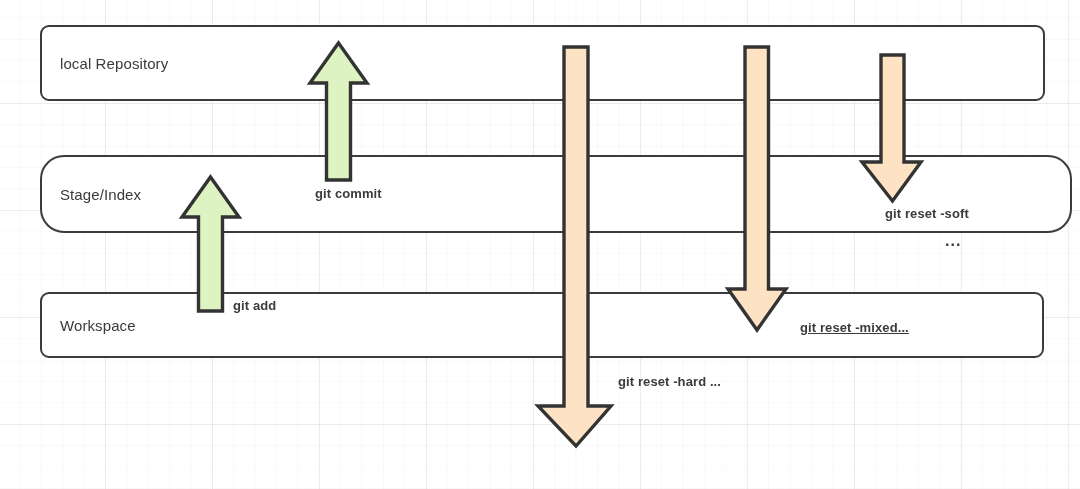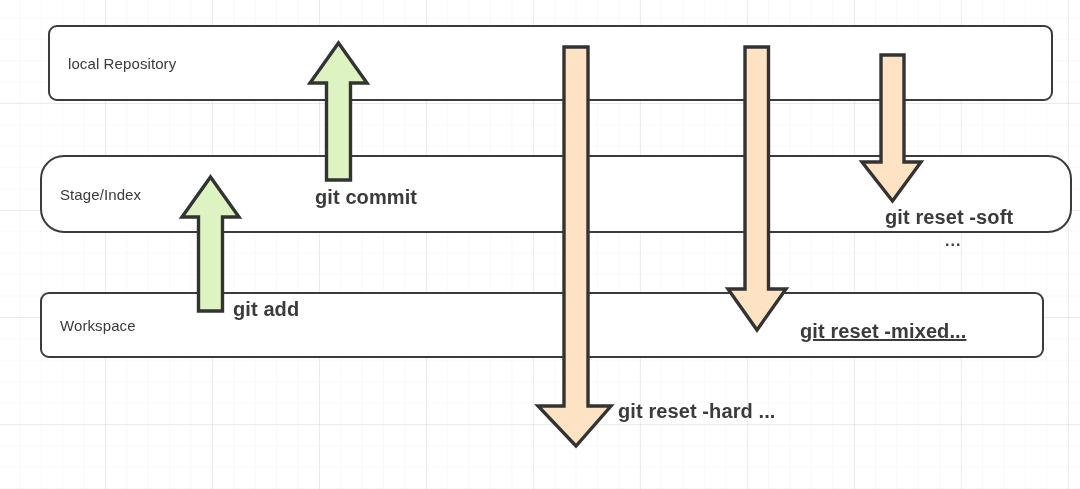--- a/index.html
+++ b/index.html
@@ -47,51 +47,51 @@
     left: 18px;
     top: 50%;
     transform: translateY(-50%);
     font-size: 15px;
     font-weight: 400;
     color: #3a3a3a;
     letter-spacing: 0.1px;
     white-space: nowrap;
   }
 
-  #box-repo   { left: 40px; top: 25px;  width: 1005px; height: 76px; margin-left: 8px; }
+  #box-repo   { left: 40px; top: 25px;  width: 1005px; height: 76px; }
   #box-stage  { left: 40px; top: 155px; width: 1032px; height: 78px; border-radius: 24px; }
   #box-work   { left: 40px; top: 292px; width: 1004px; height: 66px; }
 
   
   .arrow-layer {
     position: absolute;
     left: 0; top: 0;
     width: 1080px;
     height: 489px;
     z-index: 5;
     pointer-events: none;
   }
   .arrow-layer > g { pointer-events: auto; }
 
   
   .cmd-label {
     position: absolute;
-    font-size: 20px;
+    font-size: 13px;
     font-weight: bold;
     color: #3b3b3b;
     letter-spacing: 0.1px;
     white-space: nowrap;
     z-index: 8;
   }
   #lbl-commit   { left: 315px; top: 186px; }
   #lbl-add      { left: 233px; top: 298px; }
   #lbl-soft     { left: 885px; top: 206px; }
   #lbl-soft-dots{ left: 945px; top: 232px; font-size: 16px; letter-spacing: 1px; }
   #lbl-mixed    { left: 800px; top: 320px; text-decoration: underline; }
-  #lbl-hard     { left: 618px; top: 400px; }
+  #lbl-hard     { left: 618px; top: 374px; }
 </style>
 </head>
 <body>
 
 <div id="canvas">
 
   <div class="area-box" id="box-repo">
     <span class="area-label">local Repository</span>
   </div>
 

